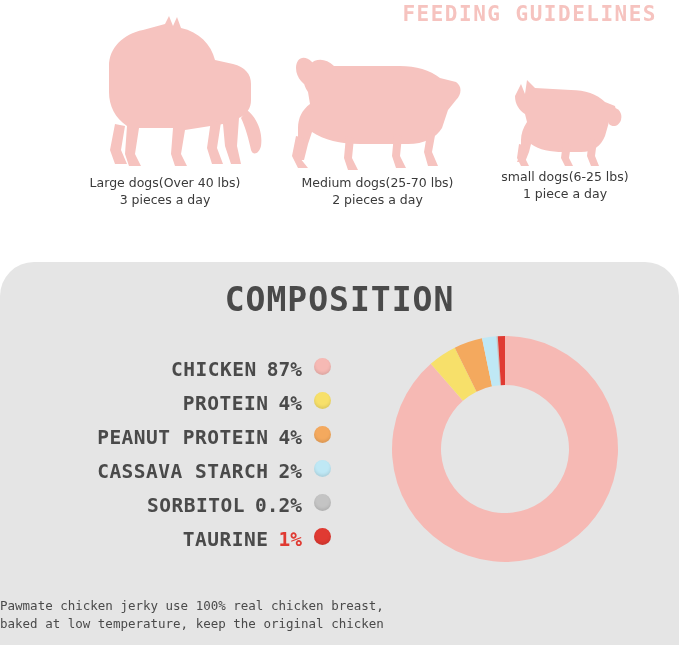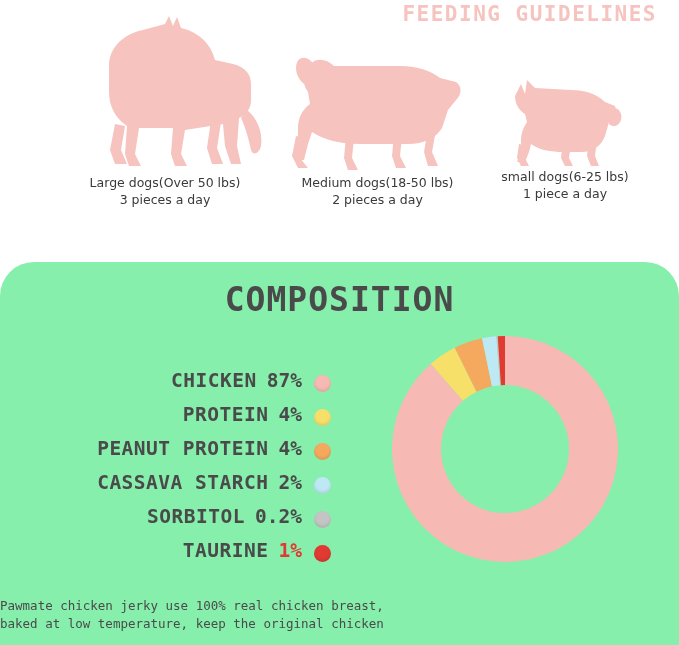--- a/index.html
+++ b/index.html
@@ -56,21 +56,21 @@
   #col-medium { left: 270px; top: 52px; width: 215px; }
   #col-small { left: 470px; top: 78px; width: 190px; }
 
   
   .composition {
     position: absolute;
     left: 0;
     top: 262px;
     width: 679px;
     height: 383px;
-    background: #86efac;
+    background: #e5e5e5;
     border-top-left-radius: 34px;
     border-top-right-radius: 34px;
   }
   .comp-title {
     position: absolute;
     top: 18px;
     left: 0;
     width: 679px;
     text-align: center;
     font-family: "DejaVu Sans Mono", monospace;
@@ -81,21 +81,21 @@
   }
 
   .legend {
     position: absolute;
     left: 0px;
     top: 96px;
     width: 345px;
   }
   .legend-row {
     display: flex;
-    align-items: flex-end;
+    align-items: flex-start;
     justify-content: flex-end;
     height: 34px;
     padding-right: 14px;
     padding-left: 25px;
   }
   .legend-name {
     font-family: "DejaVu Sans Mono", monospace;
     font-weight: bold;
     font-size: 19.5px;
     color: #4a4a4a;
@@ -156,40 +156,40 @@
                    L168 50 C180 53 186 60 186 70 L186 86 C186 94 182 100 174 104
                    L172 132 L176 150 L166 150 L160 132 L158 110
                    L120 116 L116 140 L122 152 L110 152 L106 140 L108 114
                    L74 114 L70 140 L76 152 L64 152 L60 140 L62 112
                    C50 104 44 92 44 78 L44 52 C44 34 58 20 78 16 Z"></path>
           <path d="M60 112 L56 136 L62 150 L50 150 L45 136 L50 110 Z"></path>
           <path d="M156 108 L152 134 L158 150 L147 150 L142 134 L146 106 Z"></path>
           <path d="M182 96 C192 104 198 118 196 132 C194 140 188 142 186 136 C184 126 180 112 176 104 Z"></path>
         </g>
       </svg>
-      <div class="caption">Large dogs(Over 50 lbs)</div>
+      <div class="caption">Large dogs(Over 40 lbs)</div>
       <div class="caption">3 pieces a day</div>
     </div>
 
     <div class="dog-col" id="col-medium">
       <svg class="dog-art" width="175" height="122" viewBox="0 0 175 122">
         <g fill="#f6c3bf">
           <path d="M44 14 C36 6 26 6 20 12 C12 20 12 32 18 40 L20 52
                    C12 58 8 66 8 76 L8 92 L4 108 L14 108 L18 92 L22 80
                    C34 88 50 92 70 92 L118 92 C134 92 146 86 152 76
                    L158 58 L166 48 C172 42 172 34 166 30 L150 26
                    C140 18 126 14 110 14 Z"></path>
           <path d="M14 86 L10 106 L18 116 L8 116 L2 104 L6 84 Z"></path>
           <path d="M146 78 L142 100 L148 114 L138 114 L134 100 L138 76 Z"></path>
           <path d="M112 84 L110 104 L116 116 L106 116 L102 104 L104 82 Z"></path>
           <path d="M64 86 L62 106 L68 118 L58 118 L54 106 L56 84 Z"></path>
           <path d="M22 10 C14 2 6 6 6 16 C6 26 14 34 22 36 Z"></path>
         </g>
       </svg>
-      <div class="caption">Medium dogs(18-50 lbs)</div>
+      <div class="caption">Medium dogs(25-70 lbs)</div>
       <div class="caption">2 pieces a day</div>
     </div>
 
     <div class="dog-col" id="col-small">
       <svg class="dog-art" width="120" height="90" viewBox="0 0 120 90">
         <g fill="#f6c3bf">
           <path d="M30 10 L22 2 L20 16 L16 6 L10 18 C10 26 14 32 20 36 L22 44
                    C18 50 16 56 16 62 L16 74 L12 84 L20 84 L24 74 L26 66
                    C34 72 46 74 58 74 L76 74 C88 74 96 68 100 58 L104 44
                    C110 40 112 34 110 28 L100 24 C92 16 80 12 66 12 Z"></path>

